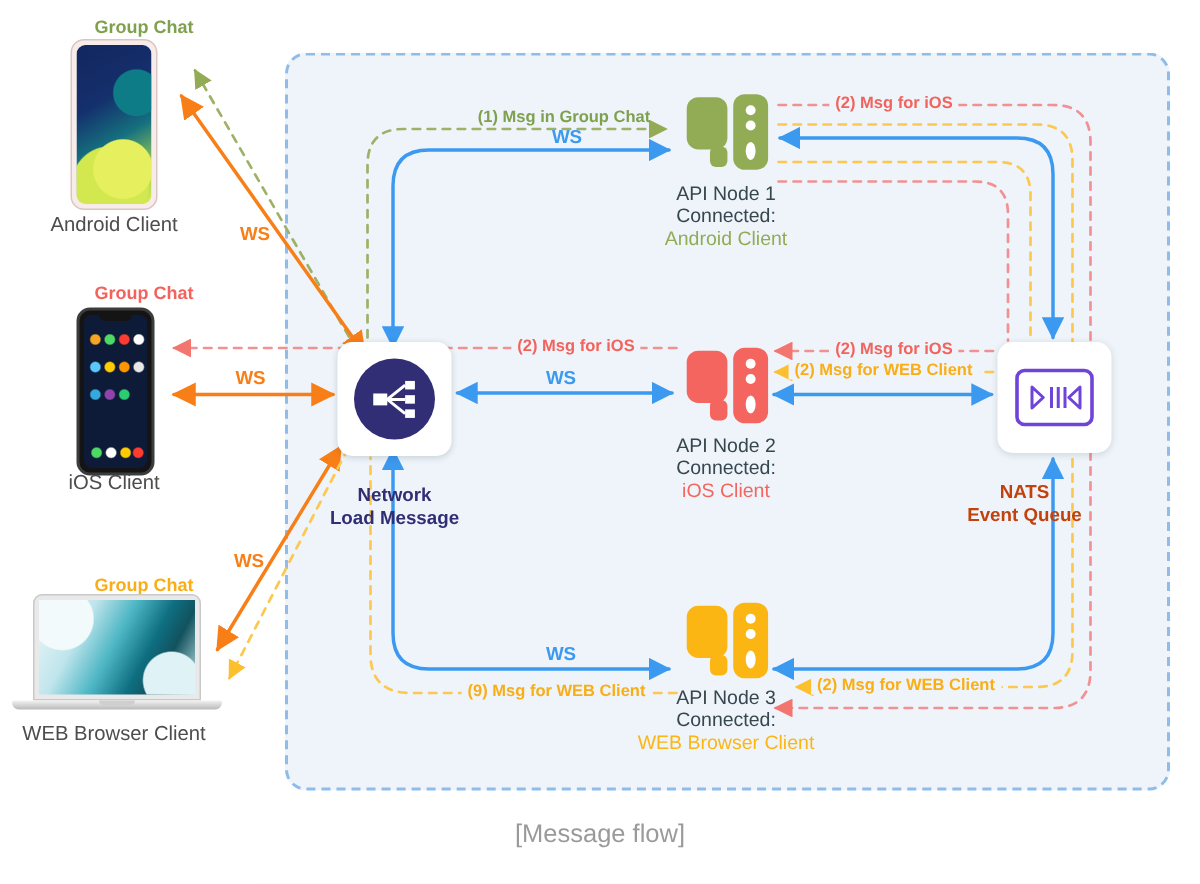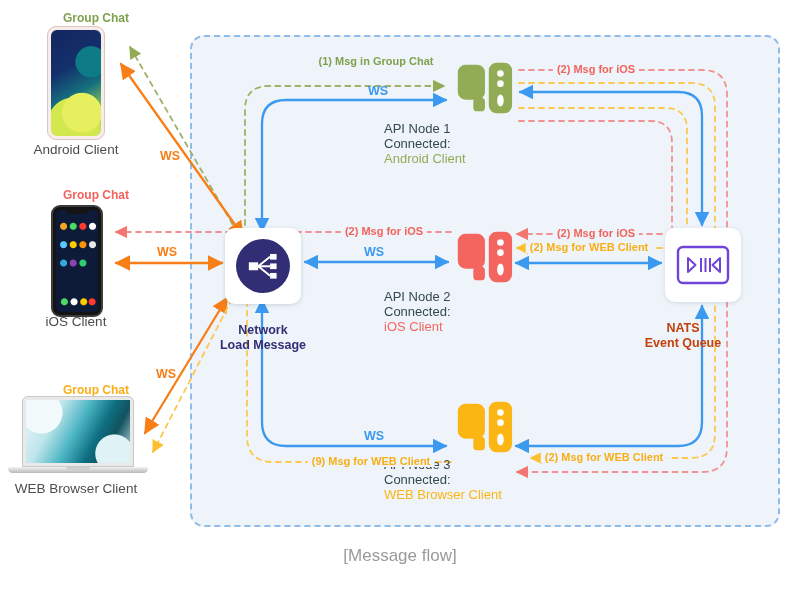--- a/index.html
+++ b/index.html
@@ -56,21 +56,21 @@
       background:linear-gradient(#f2f2f2,#b9b9b9);border-radius:2px 2px 6px 6px;}
   .lap-base:after{content:"";position:absolute;left:50%;top:0;transform:translateX(-50%);
       width:24px;height:3px;background:#cfcfcf;border-radius:0 0 4px 4px;}
   
   .node-box{position:absolute;width:62px;height:62px;}
   .lb-box{position:absolute;left:225px;top:228px;width:76px;height:76px;background:#fff;border-radius:10px;
       box-shadow:0 1px 4px rgba(40,60,90,.18);display:flex;align-items:center;justify-content:center;}
   .lb-circle{width:54px;height:54px;border-radius:50%;background:#312e75;display:flex;align-items:center;justify-content:center;}
   .nats-box{position:absolute;left:665px;top:228px;width:76px;height:74px;background:#fff;border-radius:10px;
       box-shadow:0 1px 4px rgba(40,60,90,.15);display:flex;align-items:center;justify-content:center;}
-  .nodetxt{position:absolute;width:200px;text-align:left;font-size:13px;line-height:15px;color:#37474f;}
+  .nodetxt{position:absolute;width:200px;text-align:center;font-size:13px;line-height:15px;color:#37474f;}
   .boxtxt{position:absolute;width:150px;text-align:center;font-size:12.5px;line-height:15px;font-weight:600;margin-top:12px;}
 </style>
 </head>
 <body>
 
 <div class="canvas">
 
   <div class="region"></div>
 
   <svg class="wires" viewBox="0 0 800 589">
@@ -225,21 +225,21 @@
           <path d="M34,13 L34,27"></path>
         <path d="M44,13 L36.5,20 L44,27 Z"></path>
       </g>
     </svg>
   </div>
   <div class="boxtxt" style="left:608px;top:309px;color:#c2410c;">
     <div>NATS</div>
     <div>Event Queue</div>
   </div>
 
-  <div class="lbl green" style="left:376px;top:55px;">(1) Msg in Group Chat</div>
+  <div class="lbl green" style="left:376px;top:72px;">(1) Msg in Group Chat</div>
   <div class="lbl ws blue" style="left:378px;top:84px;">WS</div>
   <div class="lbl onln red" style="left:596px;top:63px;">(2) Msg for iOS</div>
   <div class="lbl onln red" style="left:596px;top:227px;">(2) Msg for iOS</div>
   <div class="lbl onln amber" style="left:589px;top:241px;">(2) Msg for WEB Client</div>
   <div class="lbl onln red" style="left:384px;top:225px;">(2) Msg for iOS</div>
   <div class="lbl ws blue" style="left:374px;top:245px;">WS</div>
   <div class="lbl ws blue" style="left:374px;top:429px;">WS</div>
   <div class="lbl onln amber" style="left:371px;top:455px;">(9) Msg for WEB Client</div>
   <div class="lbl onln amber" style="left:604px;top:451px;">(2) Msg for WEB Client</div>
   <div class="lbl ws orange" style="left:170px;top:149px;">WS</div>

